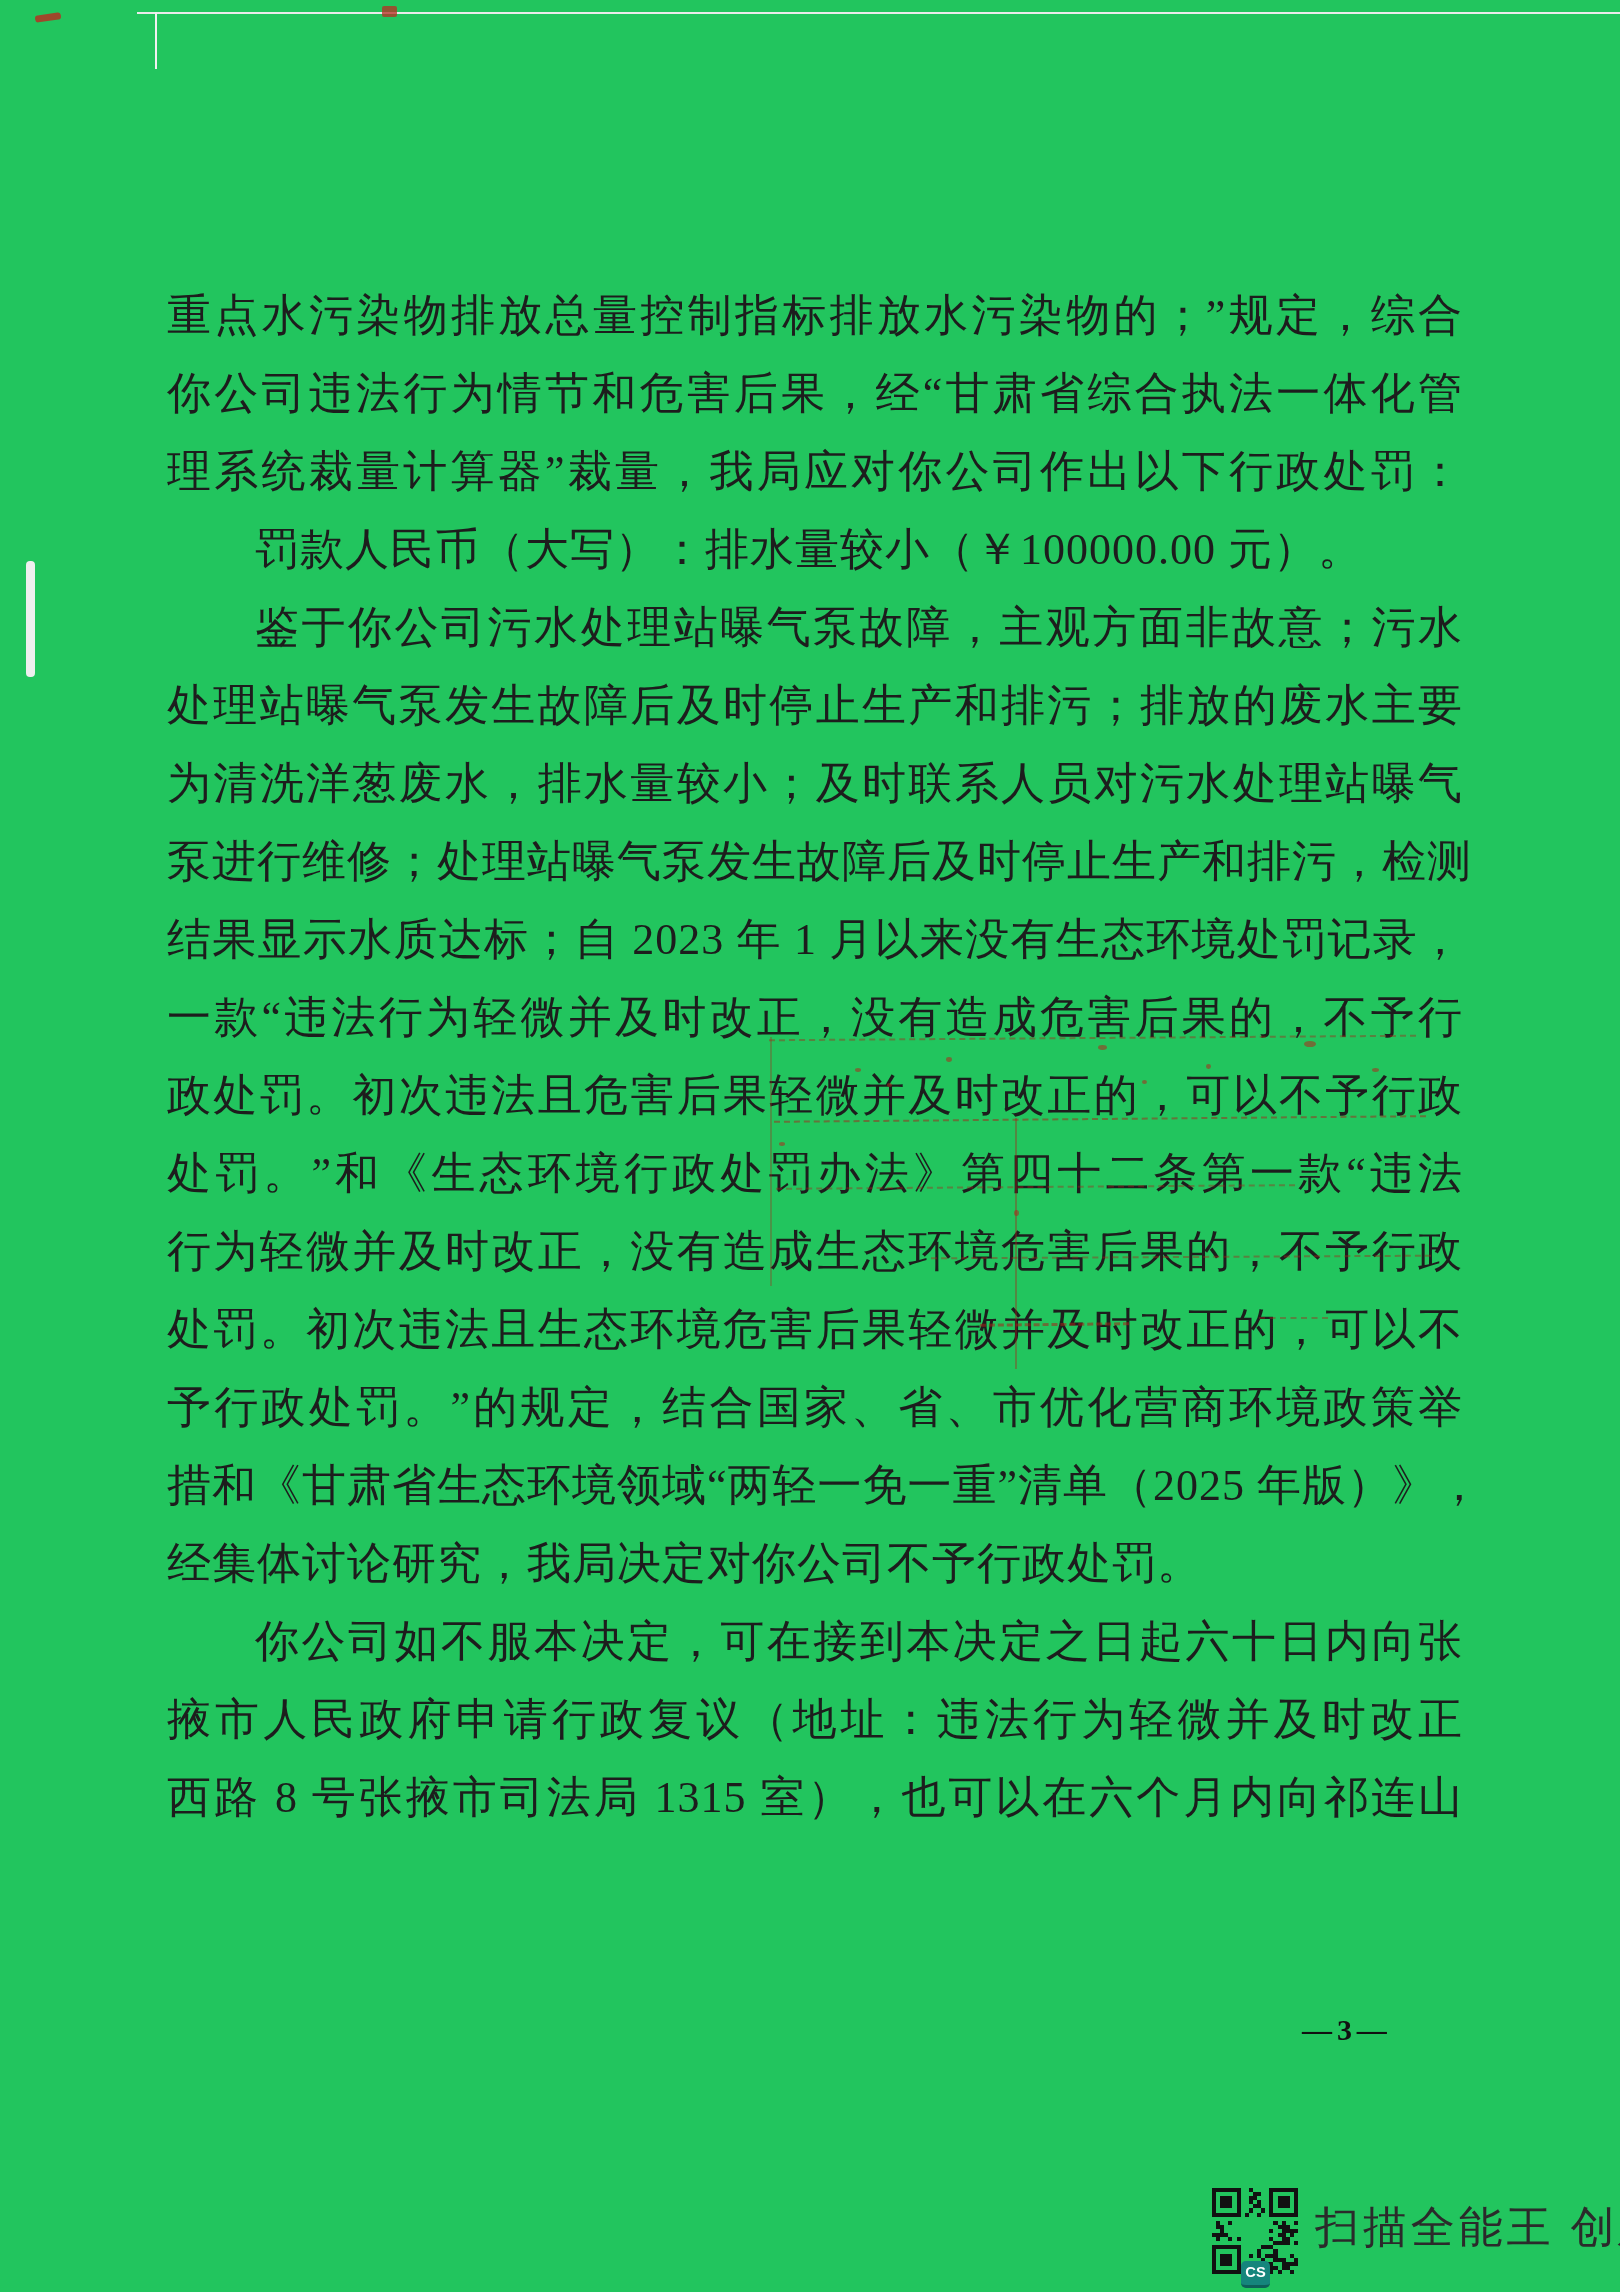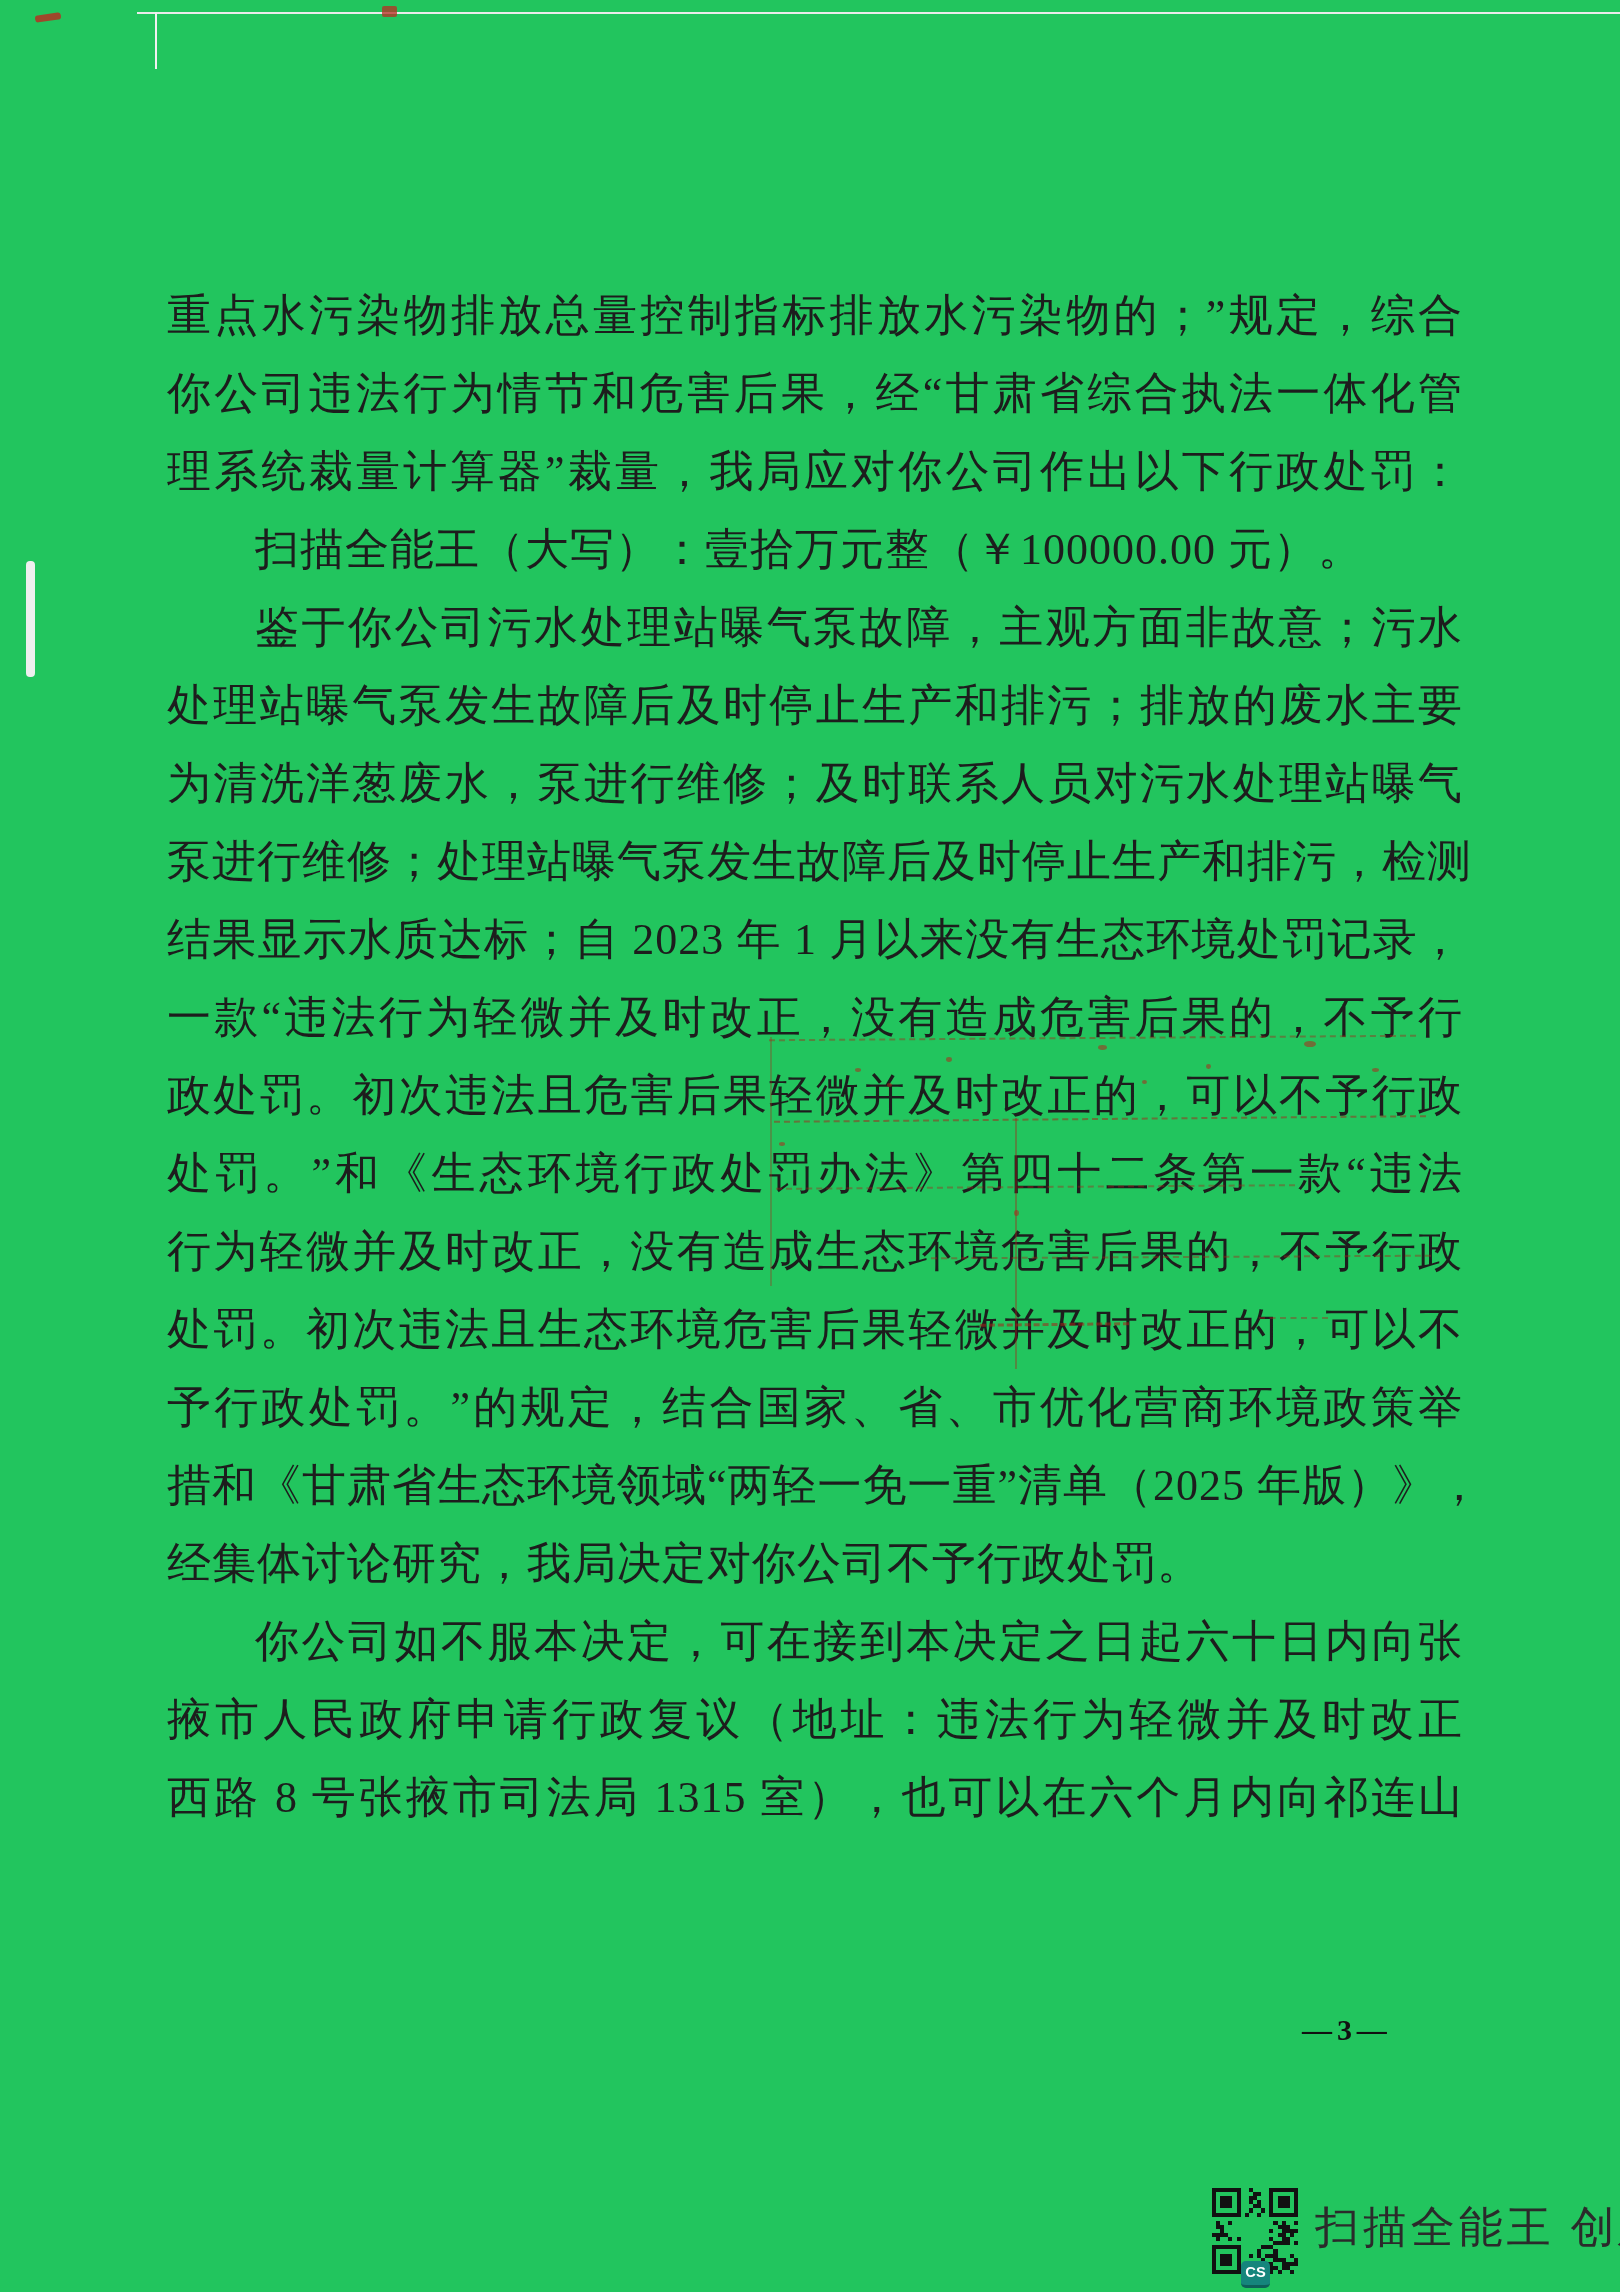--- a/index.html
+++ b/index.html
@@ -84,24 +84,24 @@
   <div class="artifact top-edge"></div>
   <div class="artifact top-edge-v"></div>
   <div class="artifact left-strip"></div>
   <div class="speck top-speck1"></div>
   <div class="speck top-speck2"></div>
 
   <div class="doc-text">
       <div class="line">重点水污染物排放总量控制指标排放水污染物的；”规定，综合</div>
       <div class="line">你公司违法行为情节和危害后果，经“甘肃省综合执法一体化管</div>
       <div class="line">理系统裁量计算器”裁量，我局应对你公司作出以下行政处罚：</div>
-      <div class="line indent short">扫描全能王（大写）：壹拾万元整（￥100000.00 元）。</div>
+      <div class="line indent short">罚款人民币（大写）：排水量较小（￥100000.00 元）。</div>
       <div class="line indent">鉴于你公司污水处理站曝气泵故障，主观方面非故意；污水</div>
       <div class="line">处理站曝气泵发生故障后及时停止生产和排污；排放的废水主要</div>
-      <div class="line">为清洗洋葱废水，泵进行维修；及时联系人员对污水处理站曝气</div>
+      <div class="line">为清洗洋葱废水，排水量较小；及时联系人员对污水处理站曝气</div>
       <div class="line">泵进行维修；处理站曝气泵发生故障后及时停止生产和排污，检测</div>
       <div class="line">结果显示水质达标；自 2023 年 1 月以来没有生态环境处罚记录，</div>
       <div class="line">一款“违法行为轻微并及时改正，没有造成危害后果的，不予行</div>
       <div class="line">政处罚。初次违法且危害后果轻微并及时改正的，可以不予行政</div>
       <div class="line">处罚。”和《生态环境行政处罚办法》第四十二条第一款“违法</div>
       <div class="line">行为轻微并及时改正，没有造成生态环境危害后果的，不予行政</div>
       <div class="line">处罚。初次违法且生态环境危害后果轻微并及时改正的，可以不</div>
       <div class="line">予行政处罚。”的规定，结合国家、省、市优化营商环境政策举</div>
       <div class="line">措和《甘肃省生态环境领域“两轻一免一重”清单（2025 年版）》，</div>
       <div class="line short">经集体讨论研究，我局决定对你公司不予行政处罚。</div>

